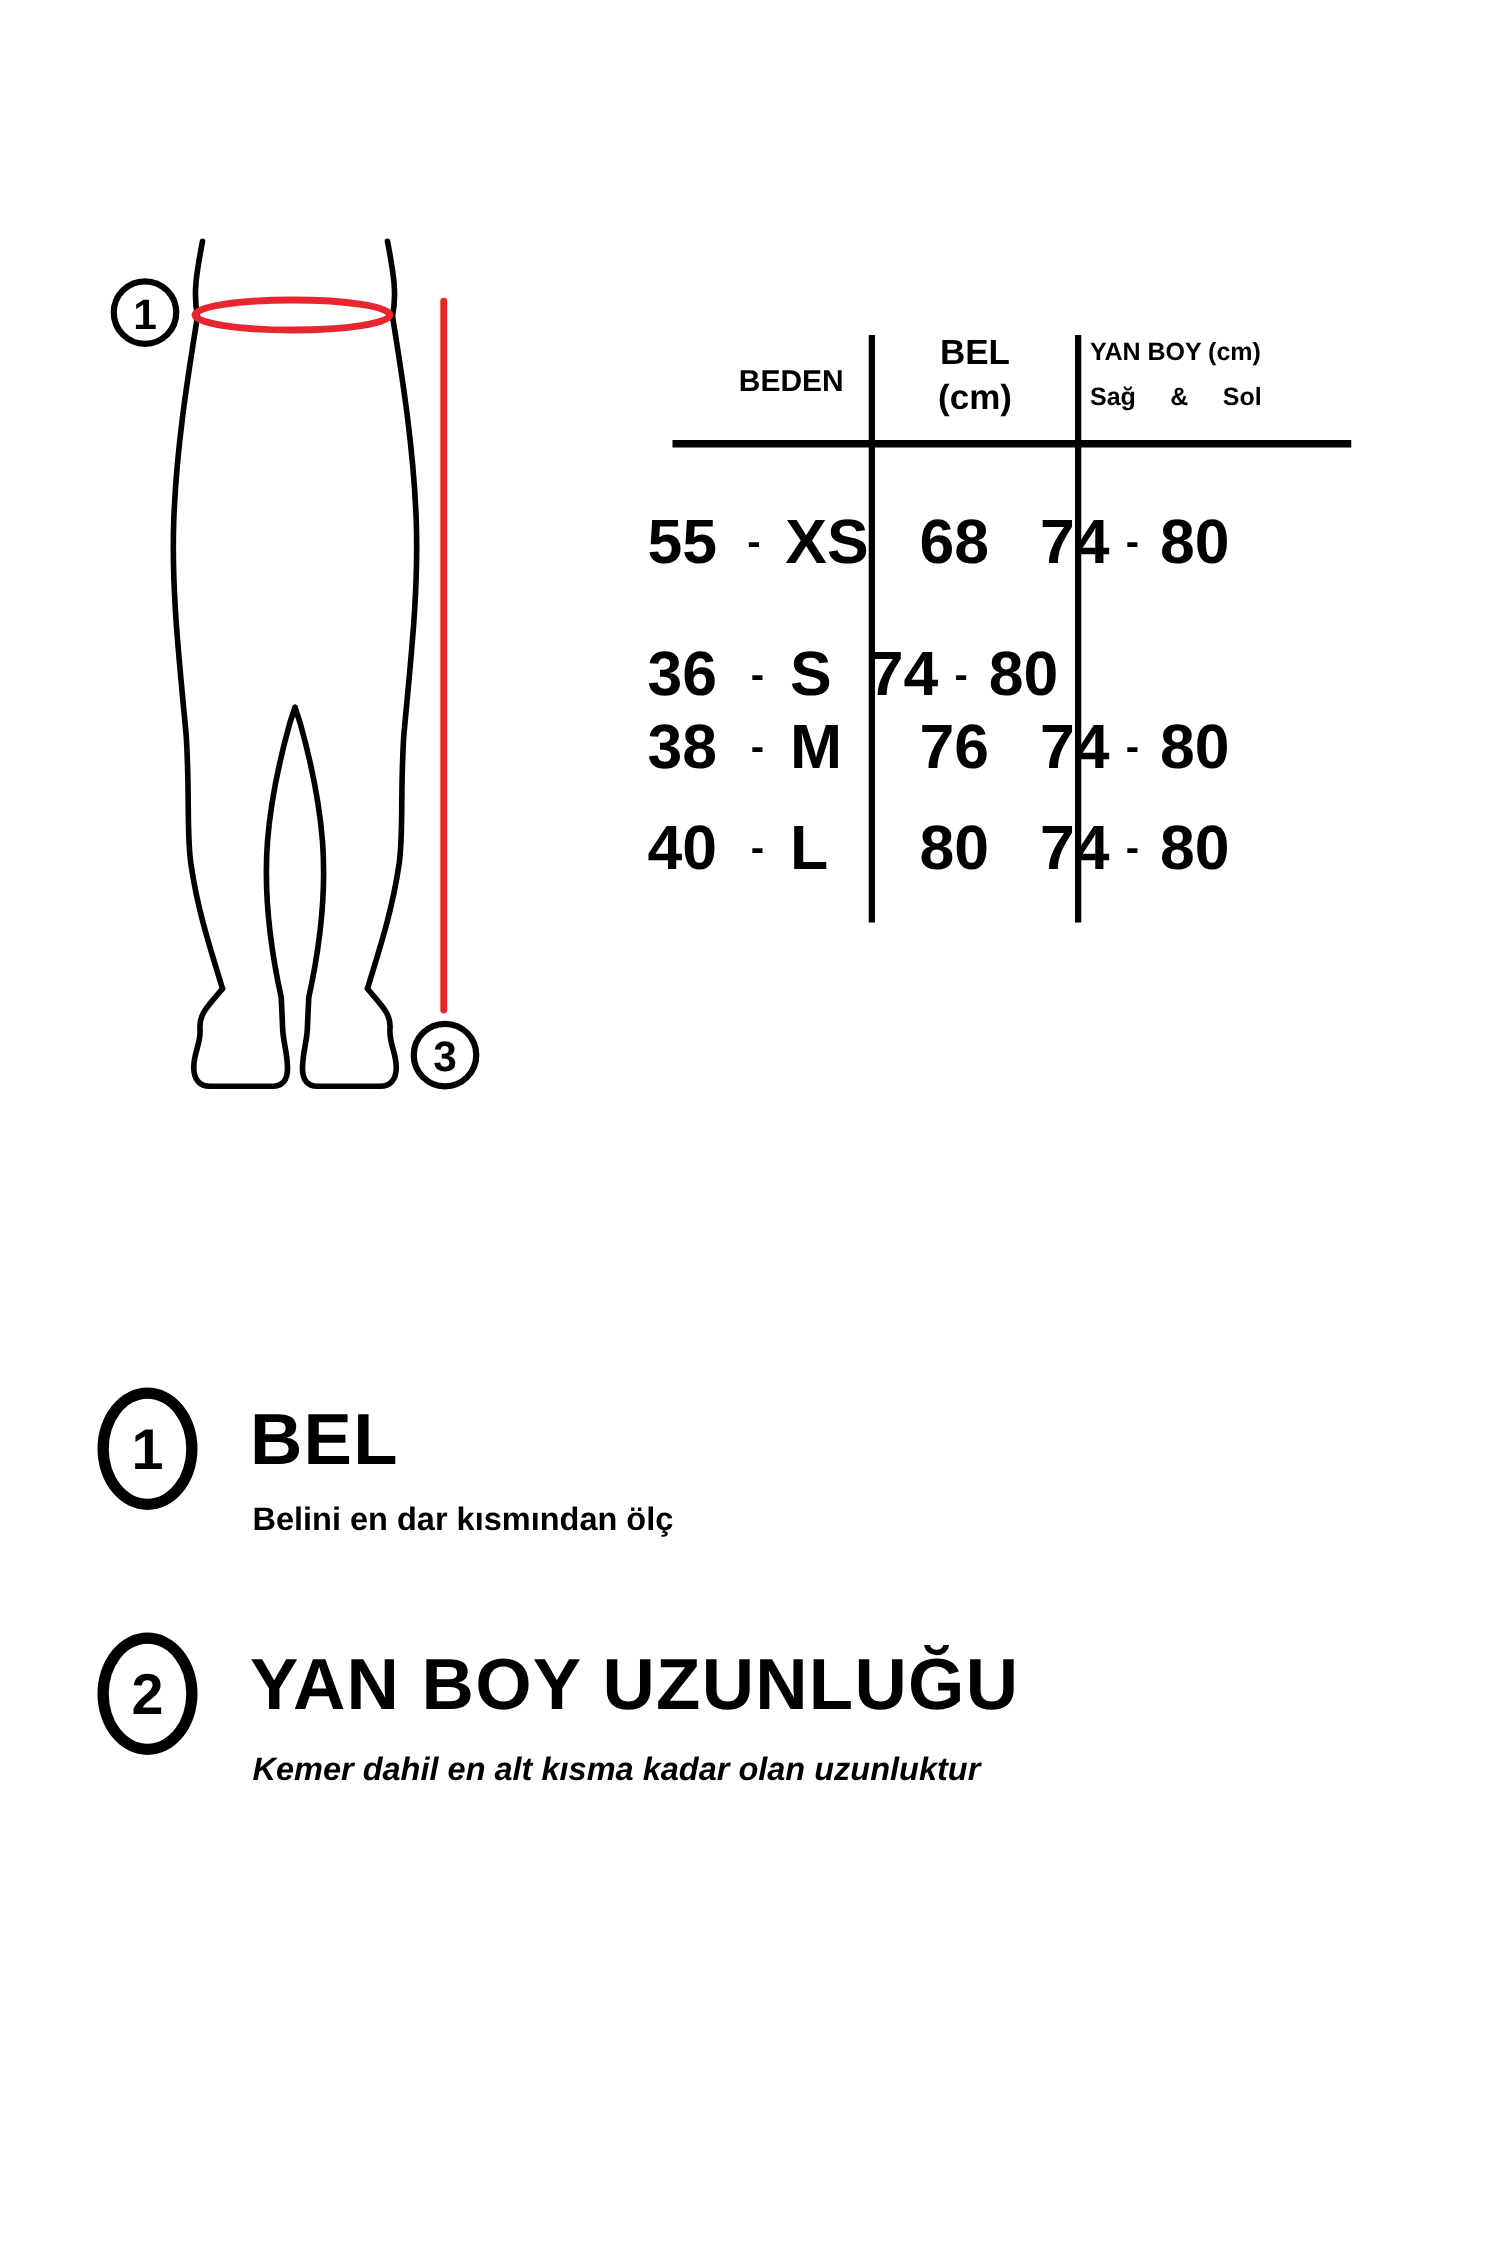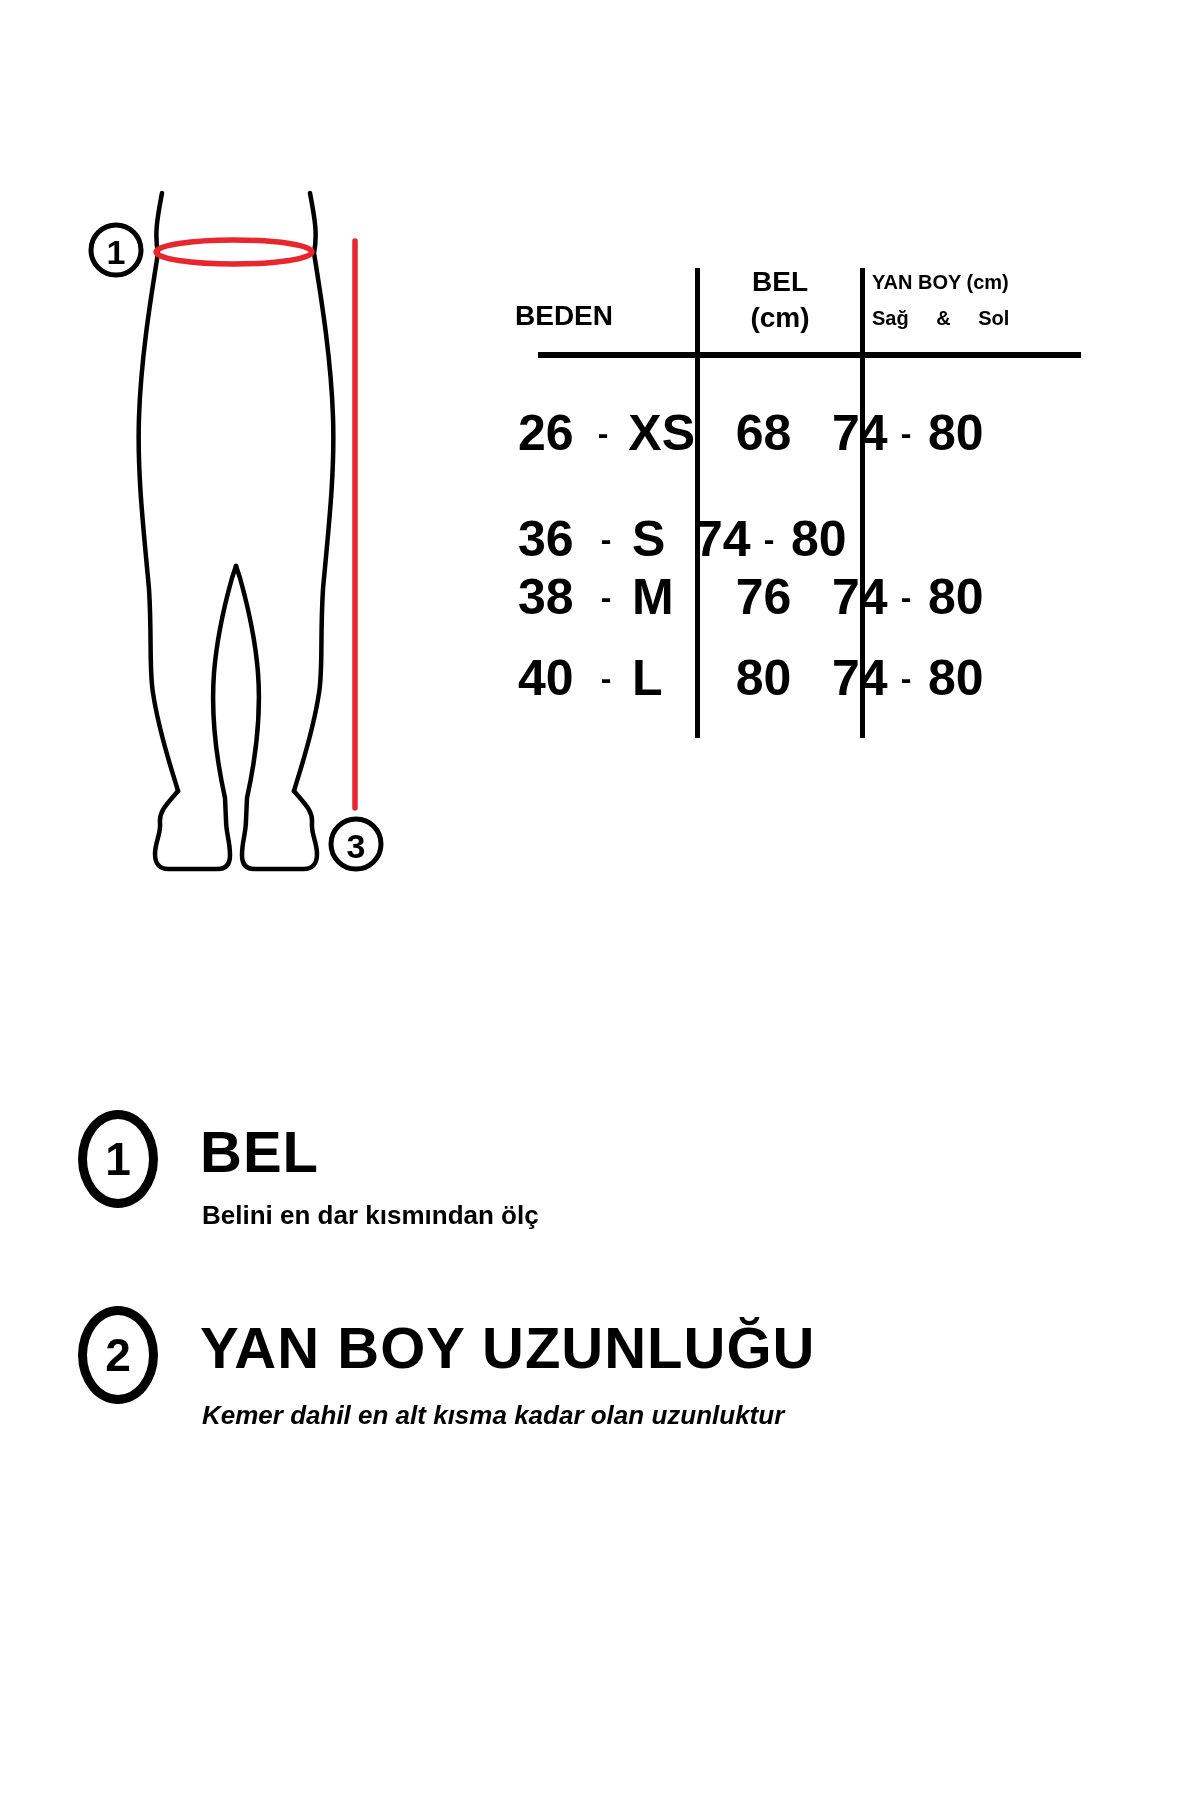--- a/index.html
+++ b/index.html
@@ -8,21 +8,21 @@
     font-family:"Liberation Sans", sans-serif;color:#000;font-weight:bold;overflow:hidden;
   }
   
   .figure{position:absolute;left:55px;top:165px;width:330px;height:720px;}
   
   .vline{position:absolute;top:268px;width:5px;height:470px;background:#000;}
   .vline.v1{left:695px;}
   .vline.v2{left:860px;}
   .hline{position:absolute;left:538px;top:352px;width:543px;height:6px;background:#000;}
   .th{position:absolute;font-weight:bold;line-height:36px;}
-  .th-size{left:515px;top:298px;width:160px;text-align:left;font-size:28px;}
+  .th-size{left:515px;top:288px;width:160px;text-align:right;font-size:24px;}
   .th-bel{left:700px;top:264px;width:160px;text-align:center;font-size:28px;}
   .th-side{left:872px;top:264px;width:215px;text-align:left;font-size:20px;}
   .th-side .line2{word-spacing:22px;}
   .trow{position:absolute;left:460px;width:630px;height:80px;display:flex;align-items:center;font-size:50px;}
   .trow.r0{top:393px;} .trow.r1{top:488px;align-items:flex-end;} .trow.r2{top:557px;} .trow.r3{top:638px;}
   .cell-size{width:235px;display:flex;align-items:center;padding-left:58px;box-sizing:border-box;}
   .cell-size .n{width:62px;display:inline-block;}
   .cell-size .d{width:52px;text-align:center;}
   .cell-bel{width:137px;text-align:center;}
   .cell-side{width:230px;display:flex;align-items:center;box-sizing:border-box;}
@@ -69,21 +69,21 @@
     <div class="line1">YAN BOY (cm)</div>
     <div class="line2">Sağ &amp; Sol</div>
   </div>
 
   <div class="vline v1"></div>
   <div class="vline v2"></div>
   <div class="hline"></div>
 
   <div class="trow r0">
     <div class="cell-size">
-      <span class="n">26</span>
+      <span class="n">55</span>
       <span class="d dash">-</span>
       <span class="l">XS</span>
     </div>
     <div class="cell-bel">68</div>
     <div class="cell-side">
       <span class="n">74</span>
       <span class="d dash">-</span>
       <span class="l">80</span>
     </div>
   </div>

